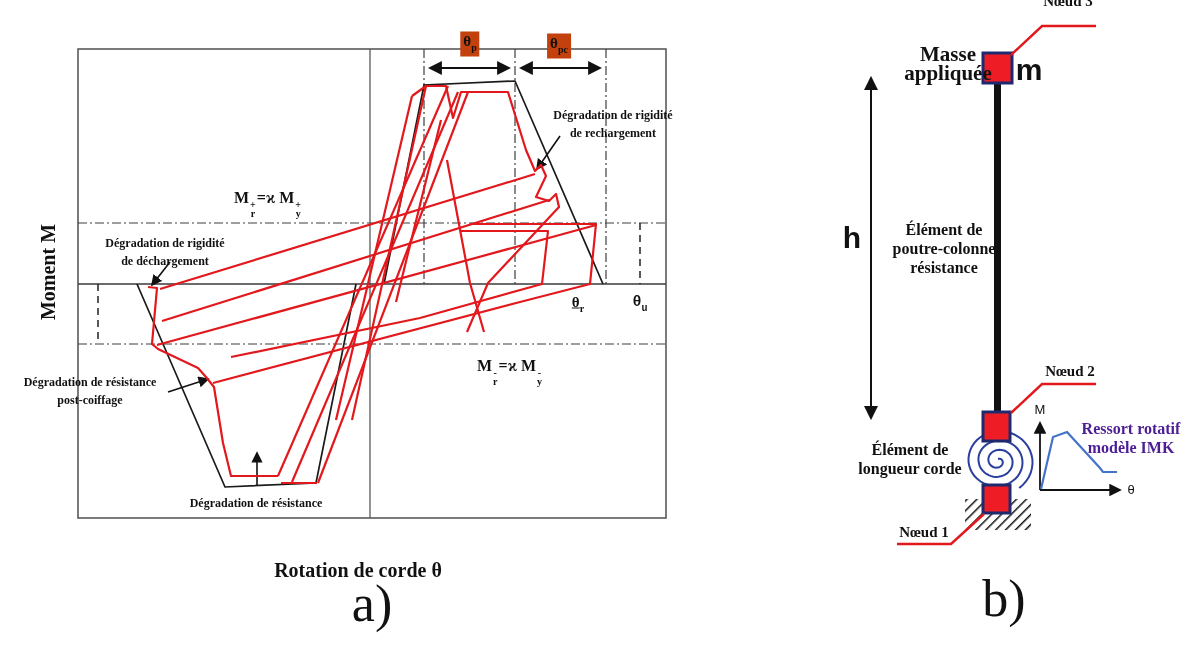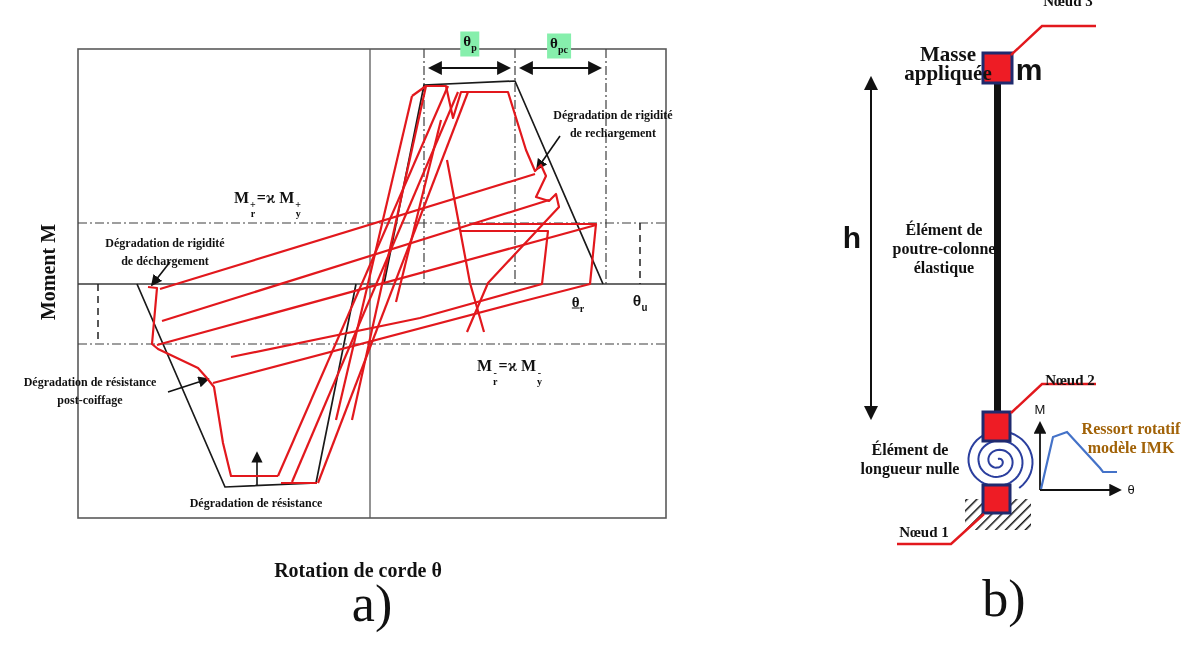--- a/index.html
+++ b/index.html
@@ -6,22 +6,22 @@
   .canvas{position:relative;width:1200px;height:665px;background:#fff;overflow:hidden;
           font-family:"Liberation Serif","DejaVu Serif",serif;}
   svg{position:absolute;left:0;top:0;}
   .t{position:absolute;transform:translate(-50%,-50%);white-space:nowrap;text-align:center;
      color:#111;font-weight:bold;font-size:15px;line-height:19px;}
   .serifbig{font-weight:normal;font-size:52px;line-height:52px;}
   .axislab{font-size:20px;}
   .rot{transform:translate(-50%,-50%) rotate(-90deg);}
   .sanssym{font-family:"Liberation Sans","DejaVu Sans",sans-serif;font-size:30px;font-weight:bold;}
   .inset{font-family:"Liberation Sans","DejaVu Sans",sans-serif;font-size:13px;font-weight:normal;}
-  .bluetxt{color:#a16207;font-size:16px;}
-  .whitechip{background:#86efac;padding:0 3px;}
+  .bluetxt{color:#4c1d95;font-size:16px;}
+  .whitechip{background:#c2410c;padding:0 3px;}
   .tsub{font-size:10px;vertical-align:-5px;}
   .fstack{display:inline-flex;flex-direction:column;align-items:center;font-size:10px;
           line-height:9px;vertical-align:-5px;margin:0 1px;}
   .formula{font-size:16px;}
   .ann{font-size:12px;line-height:18px;}
 </style>
 </head>
 <body>
 
 <div class="canvas">
@@ -158,38 +158,38 @@
   <div>Dégradation de rigidité</div>
   <div>de déchargement</div>
 </div>
 <div class="t ann" style="left:90px;top:391px;">
   <div>Dégradation de résistance</div>
   <div>post-coiffage</div>
 </div>
 <div class="t ann" style="left:256px;top:503px;">Dégradation de résistance</div>
 
 <div class="t" style="left:1068px;top:1px;">Nœud 3</div>
-<div class="t" style="left:1070px;top:380px;">Nœud 2</div>
+<div class="t" style="left:1070px;top:371px;">Nœud 2</div>
 <div class="t" style="left:924px;top:532px;">Nœud 1</div>
 
 <div class="t" style="left:948px;top:64px;font-size:21px;">
   <div>Masse</div>
   <div>appliquée</div>
 </div>
 <div class="t sanssym" style="left:1029px;top:69px;">m</div>
 <div class="t sanssym" style="left:852px;top:237px;">h</div>
 
 <div class="t" style="left:944px;top:248px;font-size:16px;">
   <div>Élément de</div>
   <div>poutre-colonne</div>
-  <div>élastique</div>
+  <div>résistance</div>
 </div>
 <div class="t" style="left:910px;top:459px;font-size:16px;">
   <div>Élément de</div>
-  <div>longueur nulle</div>
+  <div>longueur corde</div>
 </div>
 <div class="t bluetxt" style="left:1131px;top:438px;">
   <div>Ressort rotatif</div>
   <div>modèle IMK</div>
 </div>
 <div class="t inset" style="left:1040px;top:409px;">M</div>
 <div class="t inset" style="left:1131px;top:489px;">θ</div>
 <div class="t serifbig" style="left:1004px;top:599px;">b)</div>
 
 </div>

